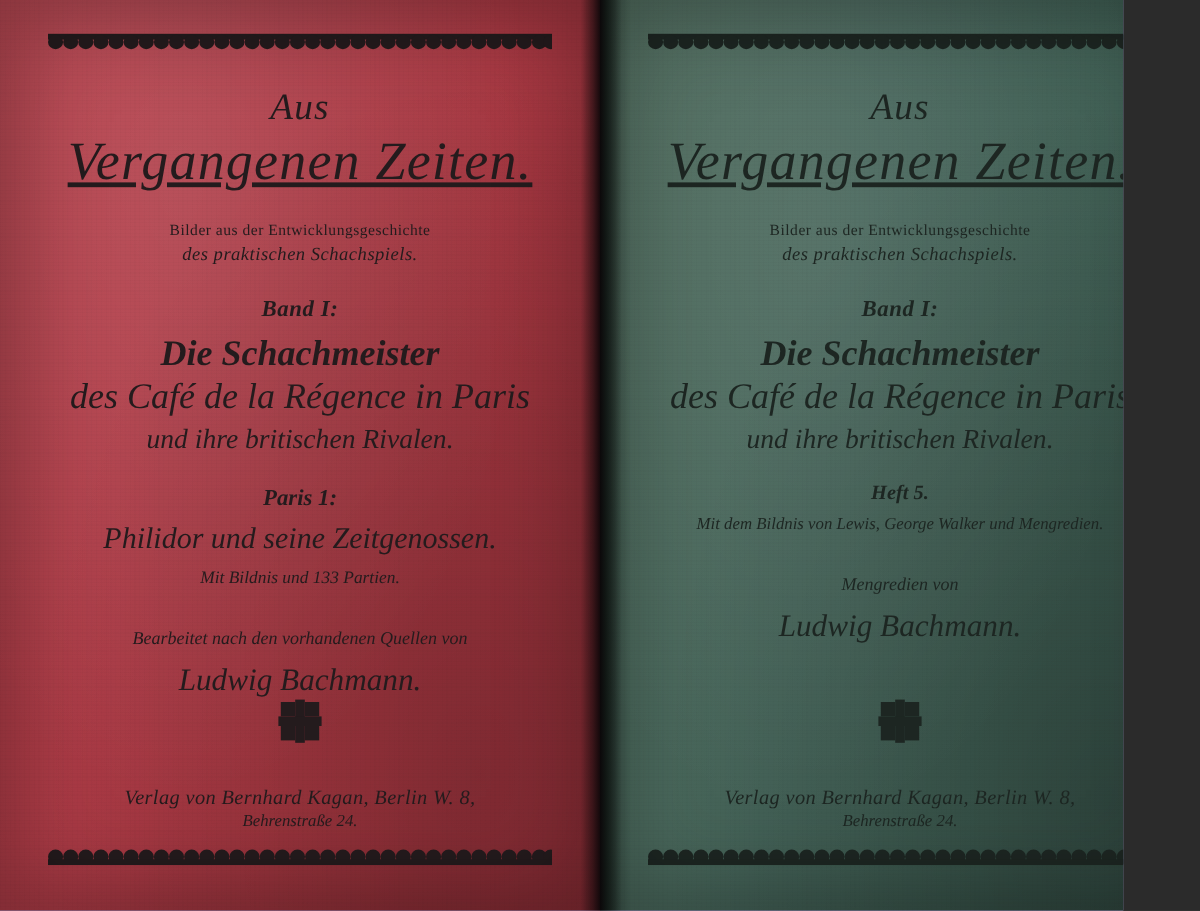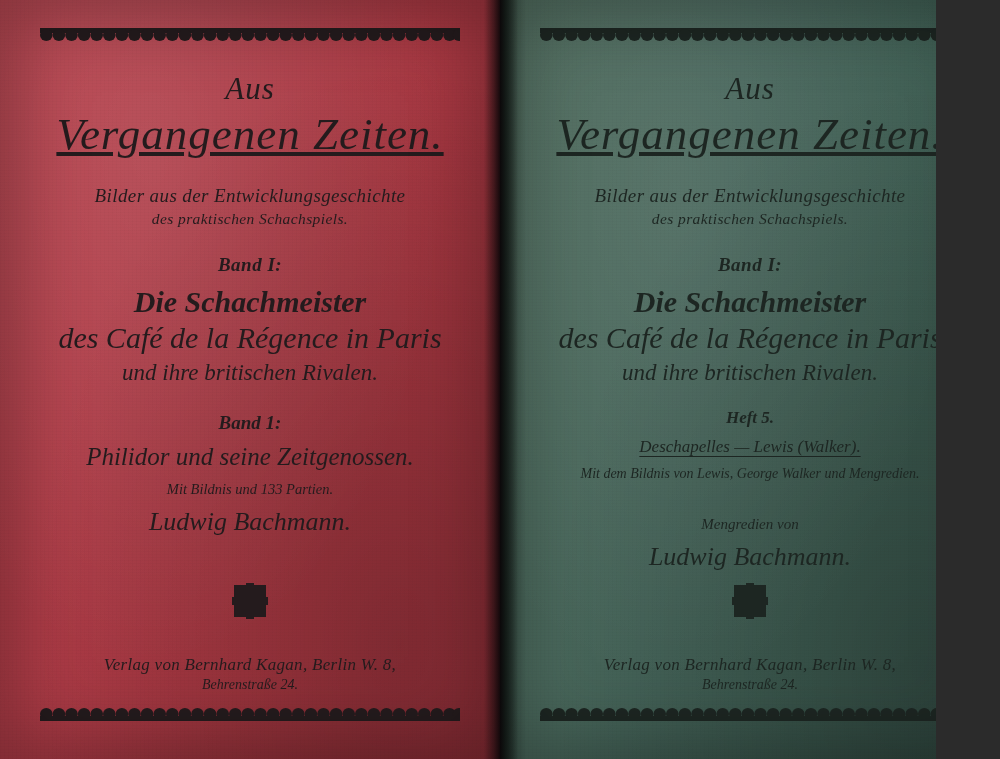--- a/index.html
+++ b/index.html
@@ -113,22 +113,21 @@
     margin-top: 16px;
   }
   .t-main {
     font-size: 45px;
     font-style: italic;
     letter-spacing: 1px;
     margin-top: 2px;
     text-decoration: underline;
   }
   .t-sub1 {
-    font-size: 19px;
-    font-style: italic;
+    font-size: 13px;
     margin-top: 26px;
     letter-spacing: 0.4px;
   }
   .t-sub2 {
     font-size: 15.5px;
     font-style: italic;
     margin-top: 4px;
     letter-spacing: 0.4px;
   }
   .t-band {
@@ -284,23 +283,24 @@
 
     <div class="content ink">
       <p class="line t-aus">Aus</p>
       <p class="line t-main">Vergangenen Zeiten.</p>
       <p class="line t-sub1">Bilder aus der Entwicklungsgeschichte</p>
       <p class="line t-sub2">des praktischen Schachspiels.</p>
       <p class="line t-band">Band I:</p>
       <p class="line t-title1">Die Schachmeister</p>
       <p class="line t-title2">des Café de la Régence in Paris</p>
       <p class="line t-title3">und ihre britischen Rivalen.</p>
-      <p class="line t-heft">Band 1:</p>
+      <p class="line t-heft">Paris 1:</p>
       <p class="line t-heftline">Philidor und seine Zeitgenossen.</p>
       <p class="line t-small">Mit Bildnis und 133 Partien.</p>
+      <p class="line t-contrib">Bearbeitet nach den vorhandenen Quellen von</p>
       <p class="line t-author">Ludwig Bachmann.</p>
     </div>
 
     <div class="logo">
       <svg width="40" height="40" viewBox="0 0 40 40">
         <g fill="#241b1d">
           <rect x="4" y="4" width="12" height="12"></rect>
           <rect x="24" y="4" width="12" height="12"></rect>
           <rect x="4" y="24" width="12" height="12"></rect>
           <rect x="24" y="24" width="12" height="12"></rect>
@@ -410,21 +410,20 @@
     <div class="content ink-g">
       <p class="line t-aus">Aus</p>
       <p class="line t-main">Vergangenen Zeiten.</p>
       <p class="line t-sub1">Bilder aus der Entwicklungsgeschichte</p>
       <p class="line t-sub2">des praktischen Schachspiels.</p>
       <p class="line t-band">Band I:</p>
       <p class="line t-title1">Die Schachmeister</p>
       <p class="line t-title2">des Café de la Régence in Paris</p>
       <p class="line t-title3">und ihre britischen Rivalen.</p>
       <p class="line t-heft">Heft 5.</p>
-      <p class="line t-underline">Deschapelles — Lewis (Walker).</p>
       <p class="line t-withportrait">Mit dem Bildnis von Lewis, George Walker und Mengredien.</p>
       <p class="line t-contrib">Mengredien von</p>
       <p class="line t-author">Ludwig Bachmann.</p>
     </div>
 
     <div class="logo">
       <svg width="40" height="40" viewBox="0 0 40 40">
         <g fill="#1d2622">
           <rect x="4" y="4" width="12" height="12"></rect>
           <rect x="24" y="4" width="12" height="12"></rect>

